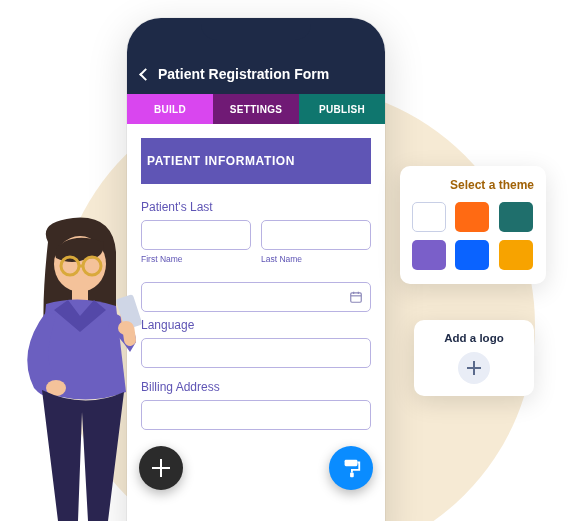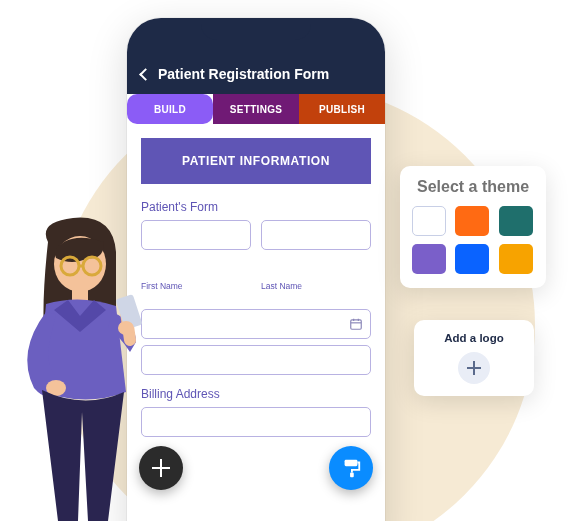--- a/index.html
+++ b/index.html
@@ -70,31 +70,30 @@
     font-weight: 600;
     color: #fff;
   }
   .tab {
     flex: 1;
     display: flex;
     align-items: center;
     justify-content: center;
     letter-spacing: 0.3px;
   }
-  .tab.build { background: #8b5cf6; border-radius: 10px; }
+  .tab.build { background: #d946ef; }
   .tab.settings { background: #701a75; }
-  .tab.publish { background: #c2410c; }
+  .tab.publish { background: #0f766e; }
   .form-area {
     background: #fff;
     padding: 14px 14px 0;
   }
   .section-title {
     background: #5f55b5;
     color: #fff;
-    text-align: center;
     padding: 16px 6px;
     font-size: 12px;
     font-weight: 700;
     letter-spacing: 0.6px;
     margin-bottom: 16px;
   }
   .field-label {
     color: #5f55b5;
     font-size: 12px;
     font-weight: 500;
@@ -105,21 +104,20 @@
     border: 1px solid #b8b2e2;
     border-radius: 5px;
     height: 30px;
     flex: 1;
     background: #fff;
   }
   .sublabel {
     font-size: 8.5px;
     color: #5f55b5;
     margin-bottom: 12px;
-    margin-top: 27px;
   }
   .subrow { display:flex; gap:10px; }
   .subrow .sublabel { flex:1; }
   .date-wrap { position: relative; margin-bottom:4px;}
   .calendar-icon {
     position: absolute;
     right: 8px; top: 50%; transform: translateY(-50%);
     width: 14px; height: 14px;
   }
   .group { margin-bottom: 6px; }
@@ -141,21 +139,21 @@
   .theme-card {
     position:absolute;
     right:24px; top:166px;
     width:146px;
     background:#fff;
     border-radius:10px;
     box-shadow:0 6px 24px rgba(0,0,0,0.12);
     padding:12px 12px 14px;
     z-index:5;
   }
-  .theme-title { font-size:16px; color:#737373; font-weight:600; margin-bottom:10px; text-align:center; }
+  .theme-title { font-size:12px; color:#a16207; font-weight:600; margin-bottom:10px; text-align:right; }
   .swatches { display:grid; grid-template-columns:repeat(3, 1fr); gap:8px; }
   .swatch { width:34px;height:30px;border-radius:5px; }
   .sw-outline { border:1.5px solid #c8cfe6; background:#fff; }
   
   .logo-card {
     position:absolute;
     right:36px; top:320px;
     width:120px;
     background:#fff;
     border-radius:10px;
@@ -196,21 +194,21 @@
   <div class="tabs">
     <div class="tab build">BUILD</div>
     <div class="tab settings">SETTINGS</div>
     <div class="tab publish">PUBLISH</div>
   </div>
 
   <div class="form-area">
     <div class="section-title">PATIENT INFORMATION</div>
 
     <div class="group">
-      <div class="field-label">Patient's Form</div>
+      <div class="field-label">Patient's Last</div>
       <div class="row2">
         <div class="input"></div>
         <div class="input"></div>
       </div>
       <div class="subrow">
         <div class="sublabel">First Name</div>
         <div class="sublabel">Last Name</div>
       </div>
     </div>
 
@@ -221,20 +219,21 @@
           <rect x="3" y="5" width="18" height="16" rx="2"></rect>
           <line x1="3" y1="10" x2="21" y2="10"></line>
           <line x1="8" y1="3" x2="8" y2="7"></line>
           <line x1="16" y1="3" x2="16" y2="7"></line>
         </svg>
       </div>
     </div>
 
 
     <div class="group">
+      <div class="field-label">Language</div>
       <div class="input" style="width:100%;margin-bottom:12px"></div>
     </div>
 
     <div class="group">
       <div class="field-label">Billing Address</div>
       <div class="input" style="width:100%"></div>
     </div>
   </div>
 
   <div class="fab fab-add"></div>

